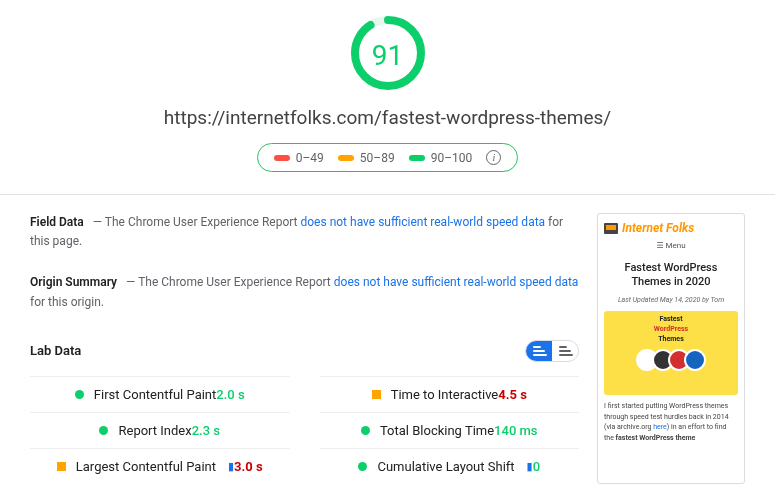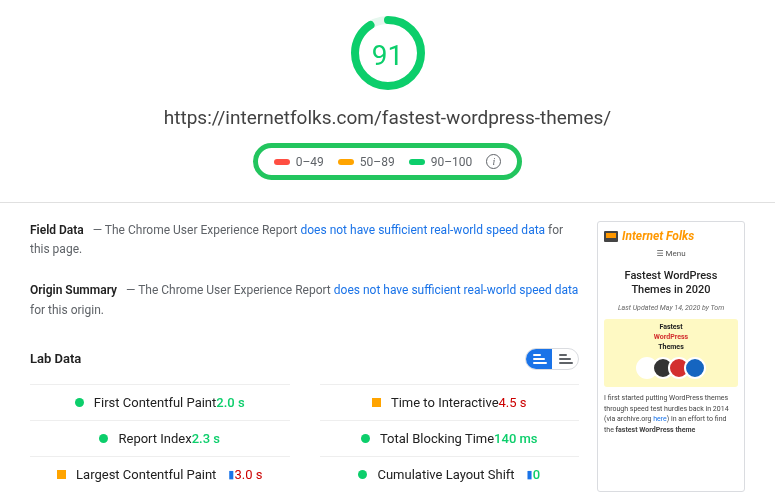--- a/index.html
+++ b/index.html
@@ -29,21 +29,21 @@
   .url {
     margin-top: 10px;
     font-size: 19px;
     color: #424242;
     font-weight: 400;
   }
   .legend-pill {
     display: inline-flex;
     align-items: center;
     gap: 14px;
-    border: 5px solid #22c55e;
+    border: 1px solid #22c55e;
     border-radius: 999px;
     padding: 6px 16px;
     margin-top: 14px;
     font-size: 12px;
     color: #5f6368;
   }
   .legend-item { display: inline-flex; align-items: center; gap: 6px; }
   .swatch { width: 16px; height: 6px; border-radius: 3px; display:inline-block;}
   .sw-red { background:#ff4e42; }
   .sw-orange { background:#ffa400; }
@@ -98,21 +98,21 @@
     padding: 10px 0;
     font-size: 13px;
   }
   .metric-left { display:flex; align-items:center; gap:10px; }
   .dot { width:9px; height:9px; border-radius:50%; display:inline-block;}
   .dot-green{background:#0cce6b;}
   .sq { width:9px; height:9px; display:inline-block; background:#ffa400;}
   .metric-name { color:#212121; font-weight: 400; }
   .bookmark { color:#1a73e8; font-size:11px; margin-left:2px;}
   .val-green{ color:#0cce6b; font-weight:500;}
-  .val-red{ color:#cc0000; font-weight:400;}
+  .val-red{ color:#cc0000; font-weight:700;}
 
   .shot {
     width: 148px;
     border: 1px solid #dadce0;
     border-radius: 3px;
     padding: 6px;
     font-size: 8px;
     color:#333;
     flex-shrink:0;
     line-height:1.4;
@@ -120,21 +120,21 @@
   .shot-logo {
     display:flex; align-items:center; gap:4px; font-weight:700; color:#ff9800; font-size:12px;
     font-style: italic;
   }
   .shot-logo-icon { width:14px; height:11px; background:#444; border-radius:1px; position:relative;}
   .shot-logo-icon::after{content:""; position:absolute; inset:2px 2px 4px 2px; background:#ff9800;}
   .shot-menu { text-align:center; font-size:8px; color:#555; margin-top:3px;}
   .shot-title { text-align:center; font-size:11px; font-weight:500; color:#222; margin-top:10px; line-height:1.3;}
   .shot-date { text-align:center; font-size:7px; color:#666; margin-top:6px;font-style:italic;}
   .shot-banner {
-    margin-top:6px; background:#fef9c3; border-radius:3px; height:68px;
+    margin-top:6px; background:#fde047; border-radius:3px; height:84px;
     display:flex; flex-direction:column; align-items:center; padding-top:4px;
     position:relative; overflow:hidden;
   }
   .shot-banner .t1{font-size:7px; font-weight:700;color:#222;}
   .shot-banner .t2{font-size:7px; font-weight:700;color:#d32f2f;}
   .shot-banner .circles{ display:flex; gap:0; margin-top:4px;}
   .shot-banner .c{ width:22px; height:22px; border-radius:50%; border:2px solid #fff;}
   .shot-text{ font-size:7px; color:#444; margin-top:6px; line-height:1.5;}
   .shot-link{ color:#1a73e8;}
 </style>

